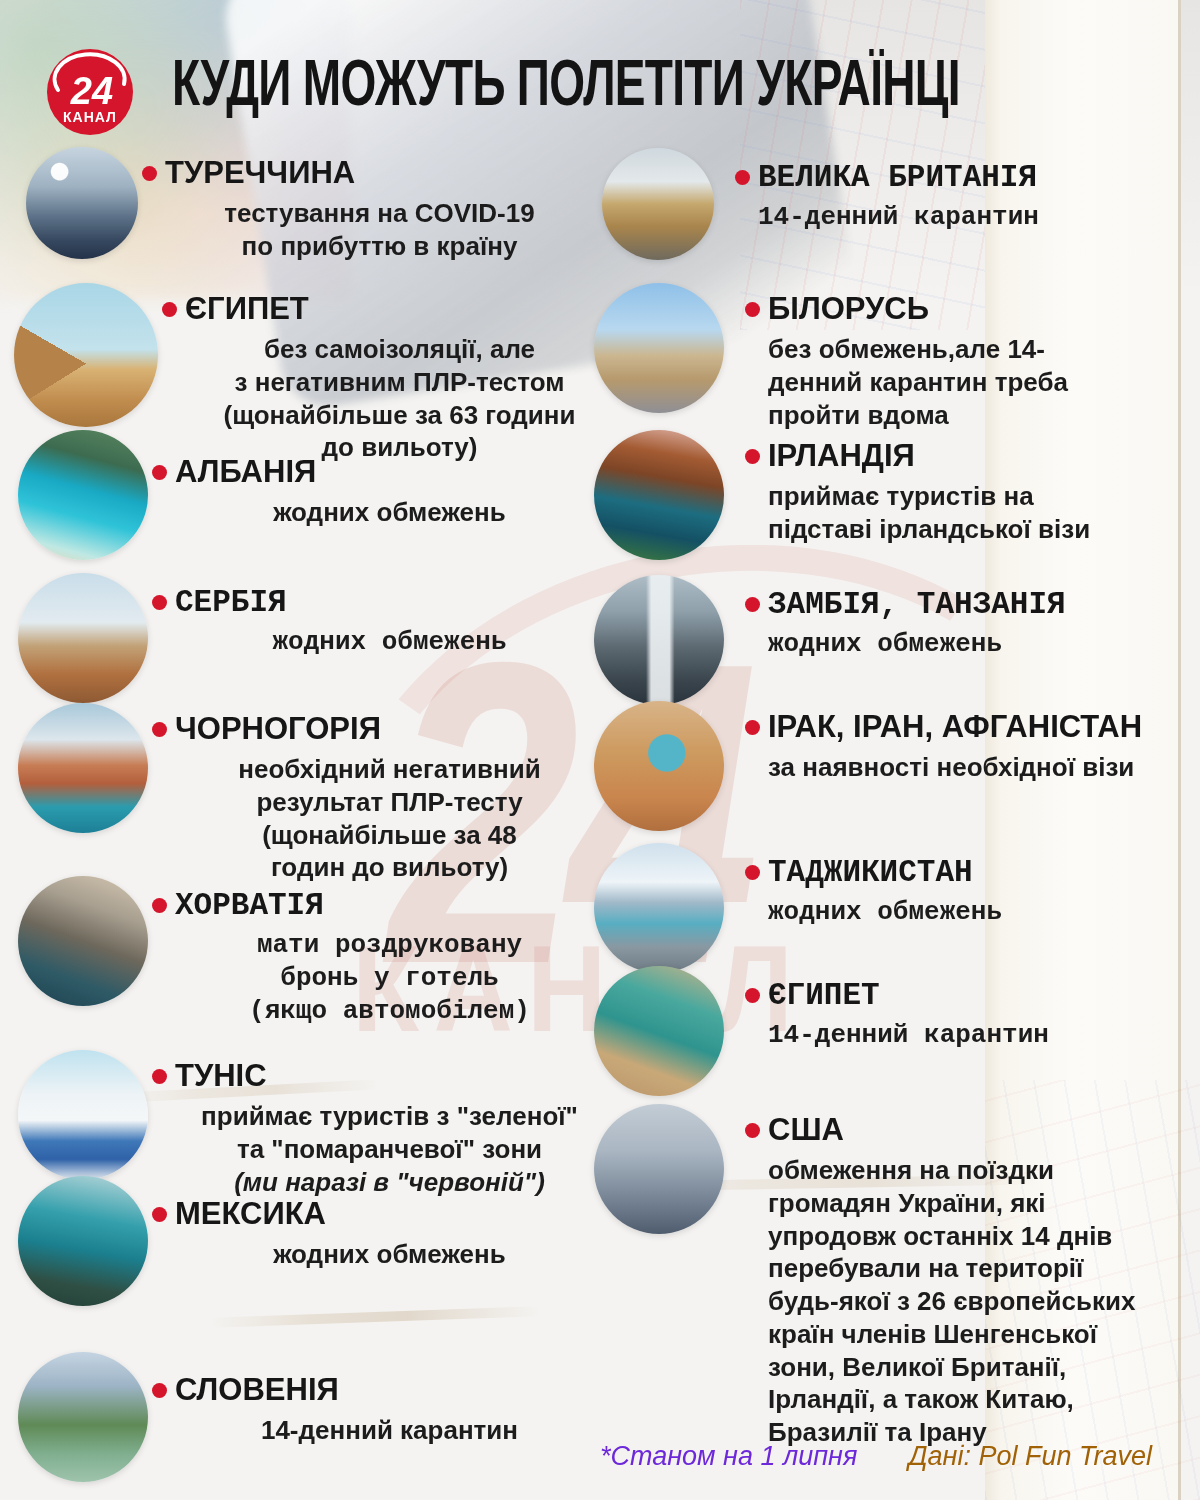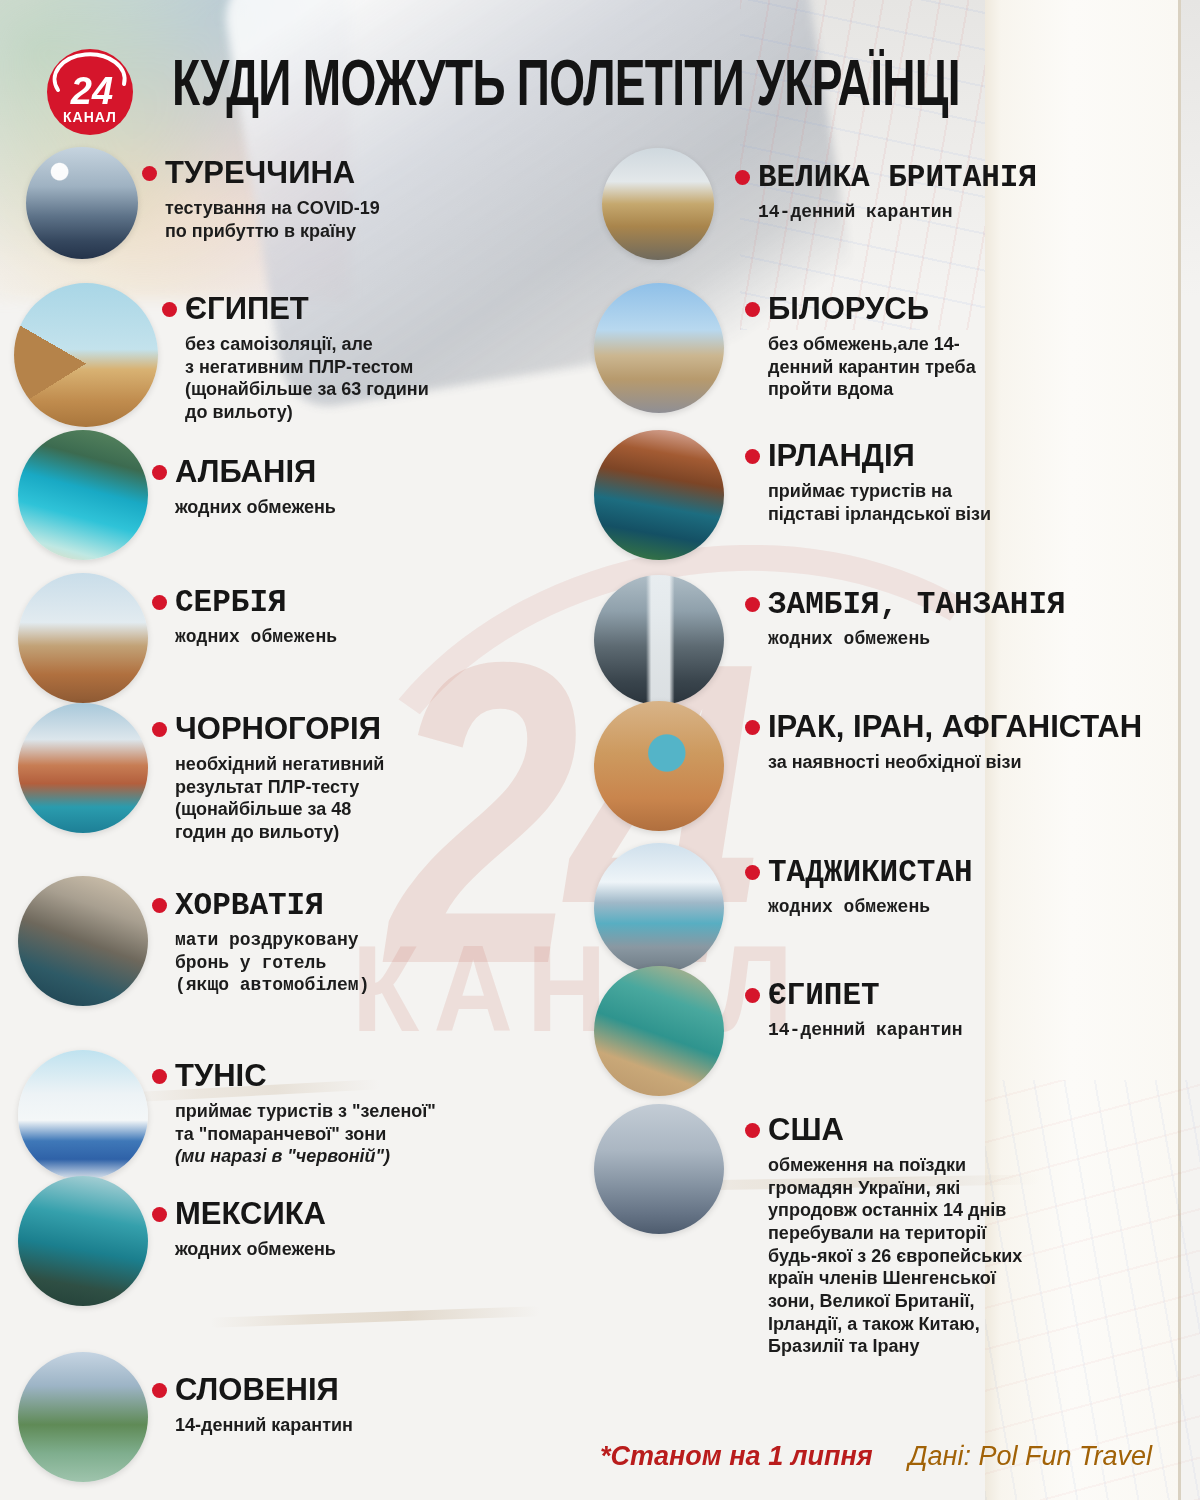--- a/index.html
+++ b/index.html
@@ -48,28 +48,28 @@
     border-top:26px solid rgba(194,82,66,.10);border-radius:50%;transform:rotate(-10deg);}
   
   .logo{position:absolute;left:46px;top:48px;}
   .title{position:absolute;left:172px;top:46px;font-size:64px;font-weight:bold;letter-spacing:-1px;
     transform:scaleX(.72);transform-origin:left top;white-space:nowrap;color:#141414;}
   
   .item{position:absolute;display:flex;align-items:flex-start;z-index:3;}
   .photo{width:112px;height:112px;border-radius:50%;flex:0 0 auto;box-shadow:0 2px 6px rgba(0,0,0,.12);}
   .photo.big{width:130px;height:130px;margin-left:-8px;}
   .photo.huge{width:144px;height:144px;margin-left:-12px;}
-  .col-l .txt{margin-left:4px;width:452px;}
+  .col-l .txt{margin-left:4px;width:452px;text-align:center;}
   .col-r .txt{margin-left:21px;width:440px;}
   .txt{padding-top:8px;}
   .txt.pt12{padding-top:12px;font-family:Liberation Mono, monospace;} .txt.pt20{padding-top:20px;} .txt.pt24{padding-top:24px;}
   .country{display:flex;align-items:center;gap:8px;}
   .bullet{width:15px;height:15px;border-radius:50%;background:#d5152b;flex:0 0 auto;}
   .cname{font-size:31px;font-weight:bold;white-space:nowrap;letter-spacing:0;color:#161616;}
-  .desc{font-size:18px;font-weight:bold;line-height:1.26;white-space:pre-line;margin:6px 0 0 23px;color:#1c1c1c;}
+  .desc{font-size:26px;font-weight:bold;line-height:1.26;white-space:pre-line;margin:6px 0 0 23px;color:#1c1c1c;}
   .desc.note{font-style:italic;margin-top:0;}
   
   .ph-turkey{background:
     radial-gradient(circle at 30% 22%, rgba(255,255,255,.95) 0 7%, transparent 8%),
     linear-gradient(180deg,#c6d4df 0%,#9fb2c2 35%,#5d7288 62%,#35475e 84%,#24334a 100%);}
   .ph-egypt{background:
     conic-gradient(from 238deg at 50% 56%, #b5834a 0 62deg, transparent 62deg),
     linear-gradient(180deg,#a9d6e6 0%,#c3e2ec 46%,#d8b273 60%,#c08c4e 82%,#a9763c 100%);}
   .ph-albania{background:linear-gradient(195deg,#5d8a62 0%,#3c6b50 26%,#19a9c4 46%,#2fc3d8 64%,#bfe8e3 86%,#e6d7b6 100%);}
   .ph-serbia{background:linear-gradient(180deg,#c9dde9 0%,#e2ebf0 38%,#c2a277 56%,#b0703f 78%,#8e5a34 100%);}
@@ -86,21 +86,21 @@
     linear-gradient(180deg,#aebdc6 0%,#8fa0ab 28%,#5d6a72 55%,#39444c 82%,#2a343c 100%);}
   .ph-iraq{background:
     radial-gradient(circle at 56% 40%, #54b4c8 0 17%, transparent 18%),
     linear-gradient(180deg,#d8b488 0%,#cd9a5f 40%,#c9854d 75%,#b06f3e 100%);}
   .ph-tajikistan{background:linear-gradient(180deg,#cfe0ec 0%,#eef4f8 30%,#9fb8c8 46%,#58aec2 62%,#8a98a2 80%,#6d7a84 100%);}
   .ph-algeria{background:linear-gradient(200deg,#cdb488 0%,#49a89e 30%,#2f948e 52%,#c9a878 74%,#b8956a 100%);}
   .ph-usa{background:linear-gradient(180deg,#c3ccd5 0%,#aab6c2 36%,#8593a2 62%,#667486 84%,#4e5c6e 100%);}
   
   .footer{position:absolute;left:600px;top:1441px;width:552px;display:flex;
     justify-content:space-between;align-items:baseline;font-style:italic;font-size:27px;z-index:3;}
-  .asof{font-weight:bold;color:#b91c1c;}
+  .asof{font-weight:normal;color:#6d28d9;}
   .source{color:#a16207;}
 </style>
 </head>
 <body>
 
 <div class="canvas">
 
   <div class="bg-top"></div>
   <div class="map-blob-left"></div>
   <div class="camera-blob"></div>

